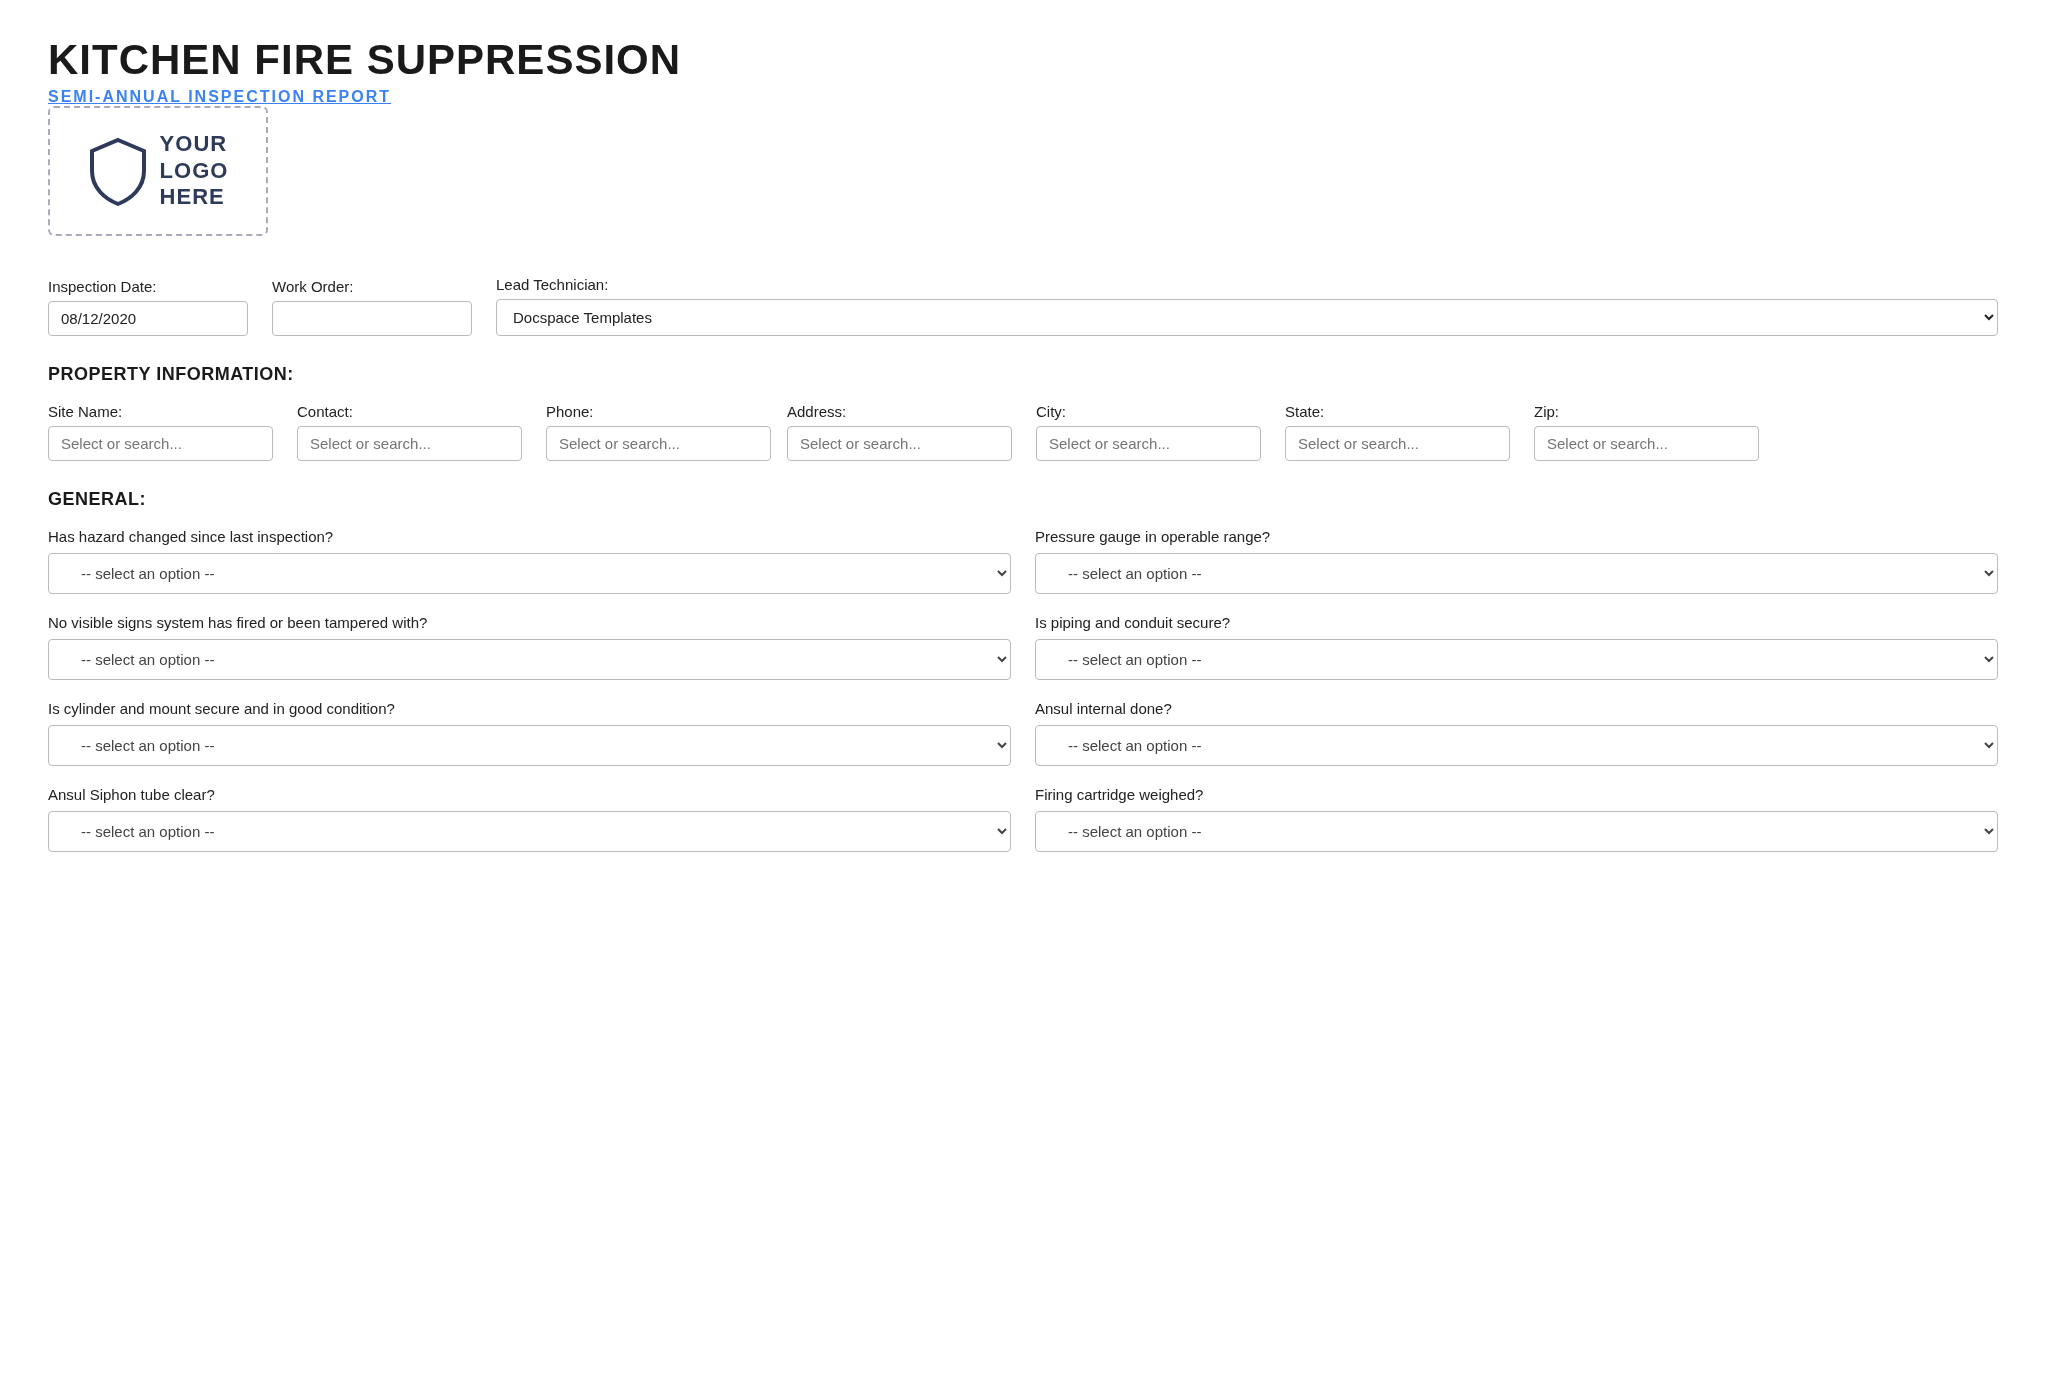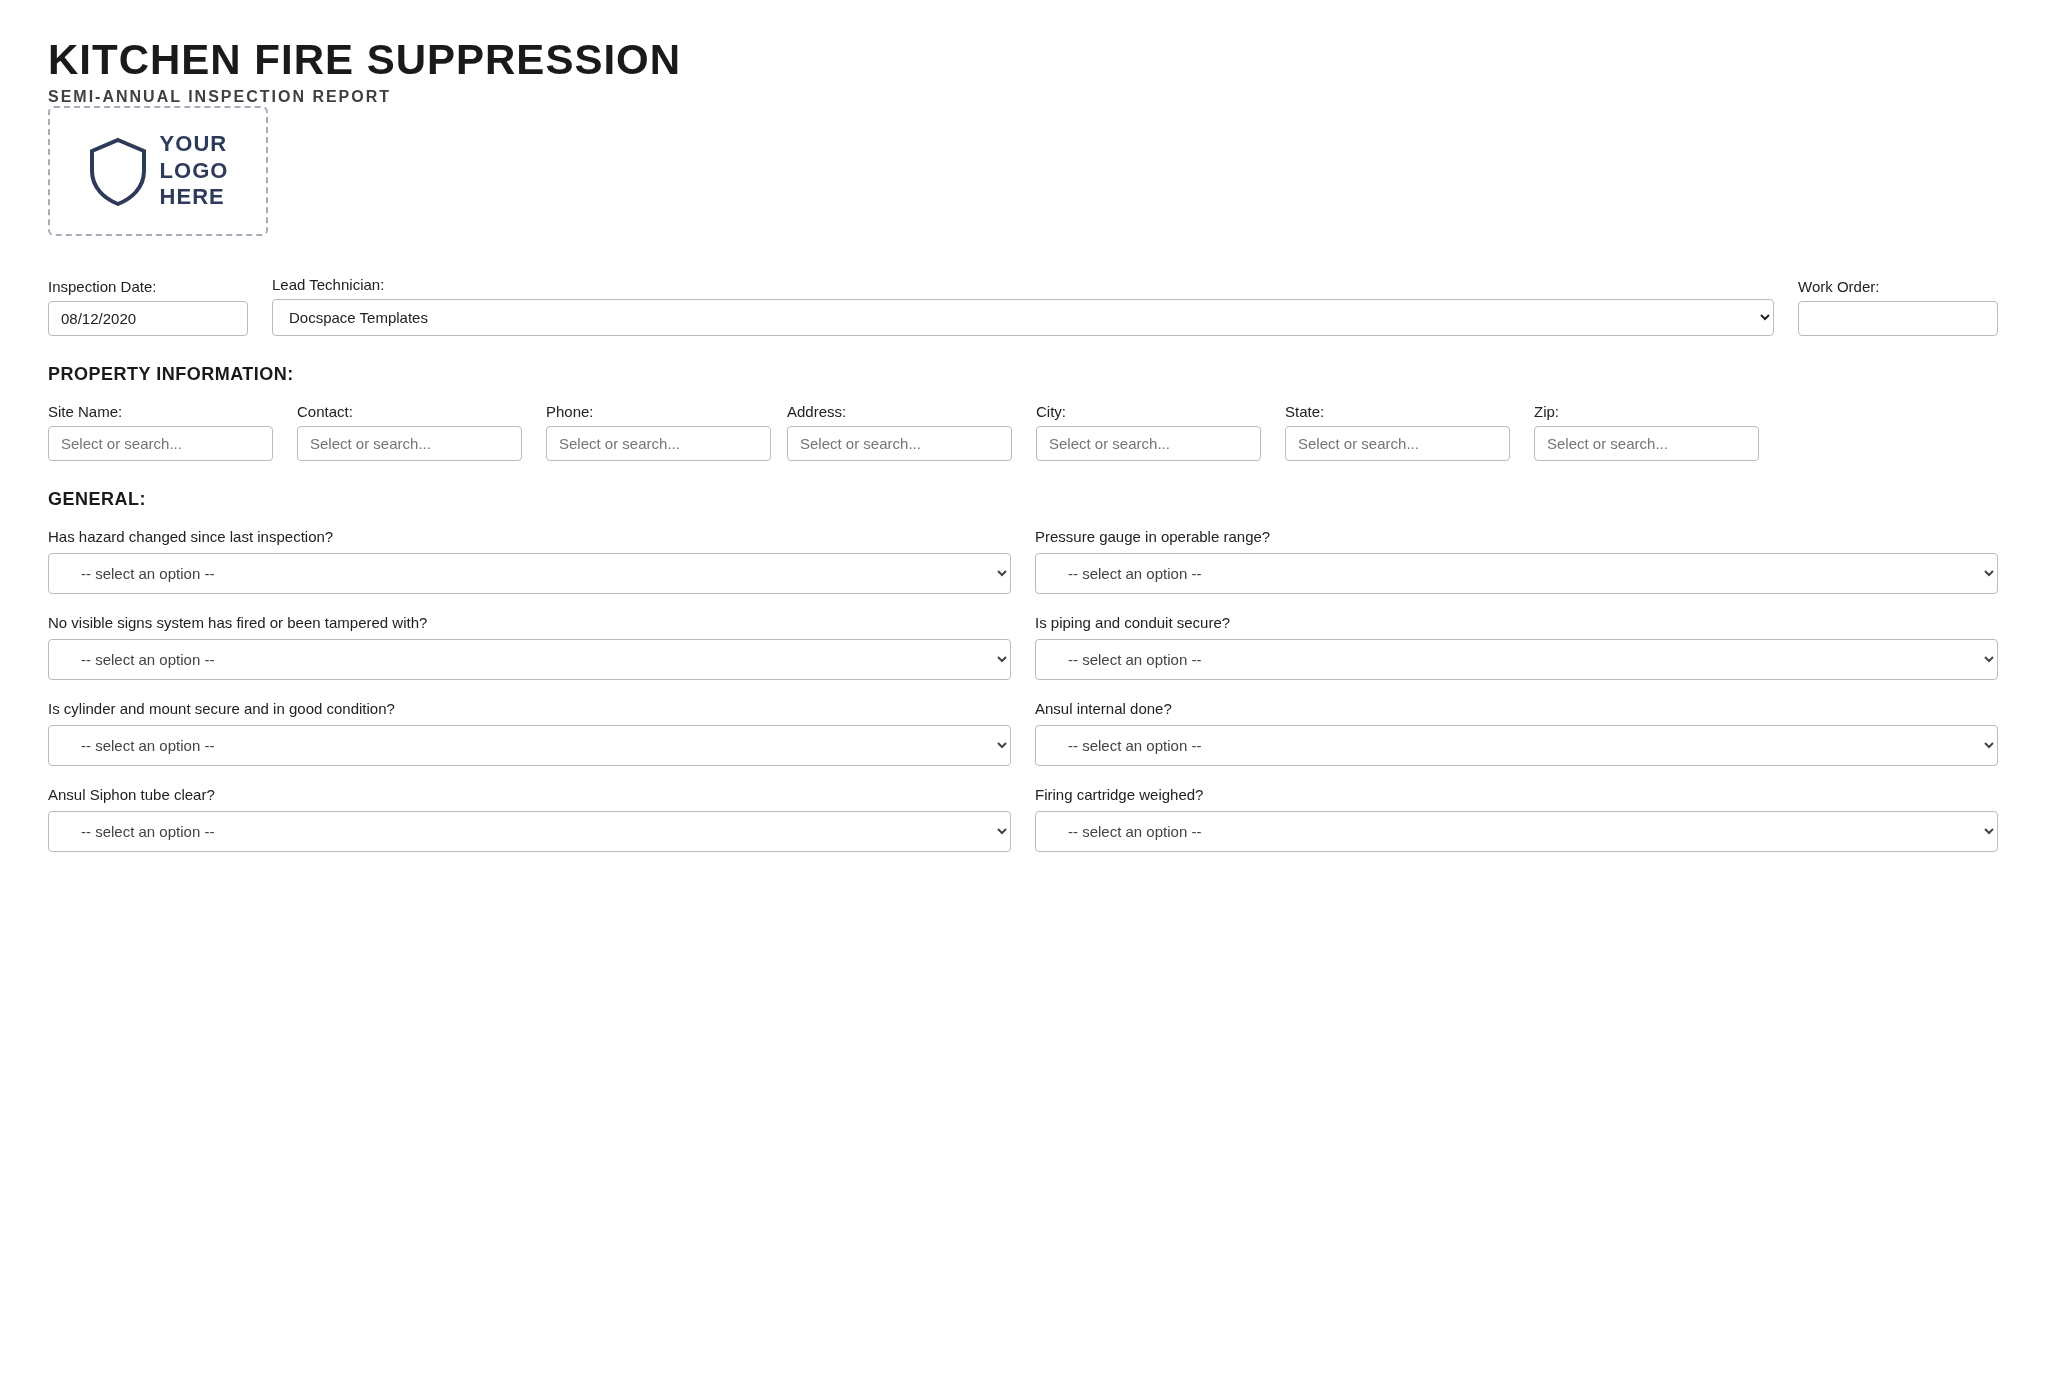--- a/index.html
+++ b/index.html
@@ -19,23 +19,24 @@
     }
     .title-block h1 {
       font-size: 42px;
       font-weight: 900;
       letter-spacing: 1px;
       color: #1a1a1a;
     }
     .title-block h2 {
       font-size: 16px;
       font-weight: 700;
-      color: #404040;
+      color: #3b82f6;
       letter-spacing: 2px;
       margin-top: 4px;
+      text-decoration: underline;
     }
     .logo-box {
       border: 2px dashed #aab;
       border-radius: 6px;
       width: 220px;
       height: 130px;
       display: flex;
       align-items: center;
       justify-content: center;
       gap: 12px;
@@ -166,30 +167,30 @@
       <span>HERE</span>
     </div>
   </div>
 </div>
 
 <div class="form-row">
   <div class="field-group field-inspection-date">
     <label>Inspection Date:</label>
     <input type="text" value="08/12/2020" style="">
   </div>
+  <div class="field-group field-work-order">
+    <label>Work Order:</label>
+    <input type="text" style="">
+  </div>
   <div class="field-group field-lead-tech">
     <label>Lead Technician:</label>
     <select>
       <option>Docspace Templates</option>
     </select>
   </div>
-  <div class="field-group field-work-order">
-    <label>Work Order:</label>
-    <input type="text" style="">
-  </div>
 </div>
 
 <div class="section-title">PROPERTY INFORMATION:</div>
 <div class="property-grid">
   <div class="property-row">
     <div class="field-group field-site-name">
       <label>Site Name:</label>
       <input type="text" placeholder="Select or search..." style="">
     </div>
     <div class="field-group field-contact">

